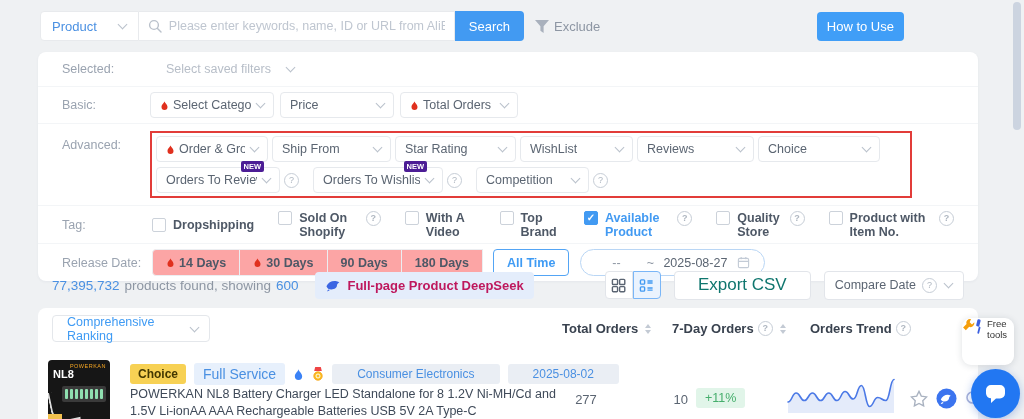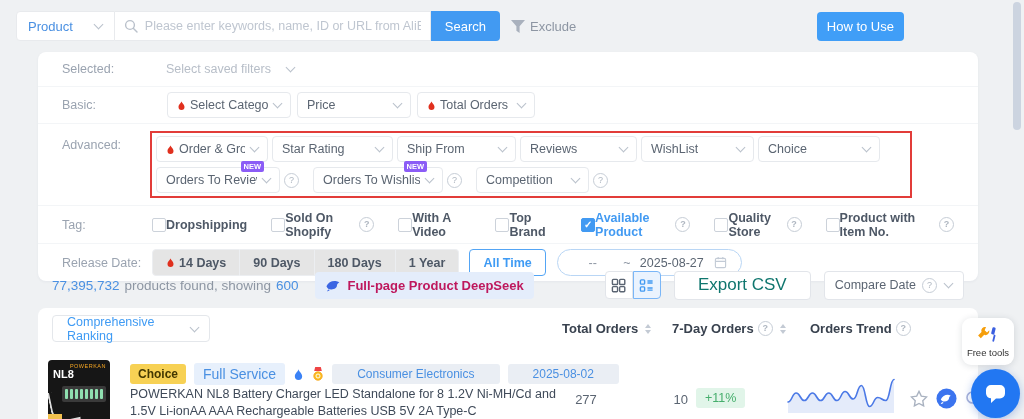--- a/index.html
+++ b/index.html
@@ -2,62 +2,62 @@
 <html><head>
 <meta charset="utf-8">
 <style>
   html,body{margin:0;padding:0}
   body{width:1024px;height:419px;position:relative;overflow:hidden;background:#eff1f3;
        font-family:"Liberation Sans",sans-serif;-webkit-font-smoothing:antialiased;color:#5b6572}
   svg{display:block;flex-shrink:0}
   button{font-family:"Liberation Sans",sans-serif;cursor:pointer}
 
   
-  .topbar{position:absolute;left:0;top:0;width:952px;height:52px;display:flex;align-items:center;box-sizing:border-box;padding-left:16px}
+  .topbar{position:absolute;left:0;top:0;width:952px;height:52px;display:flex;align-items:center;box-sizing:border-box;padding-left:40px}
   .search-group{display:flex;align-items:stretch;height:30px}
   .scope{background:#fff;border:1px solid #e8eaed;border-radius:4px 0 0 4px;display:flex;align-items:center;gap:16px;padding:0 11px;color:#4a90e2;font-size:13px;box-sizing:border-box}
   .searchbox{width:316px;background:#fff;border:1px solid #e8eaed;border-left:none;display:flex;align-items:center;gap:7px;padding:0 9px;box-sizing:border-box}
   .searchbox input{border:none;outline:none;flex:1;font-size:12.5px;background:transparent;font-family:inherit;color:#333;padding:0}
   .searchbox input::placeholder{color:#bfc6d0}
   .search-btn{background:#429af2;color:#fff;border:none;border-radius:0 4px 4px 0;font-size:13px;padding:0 14px}
   .exclude{display:flex;align-items:center;gap:5px;margin-left:11px;color:#8d96a3;font-size:13px}
   .howto{margin-left:auto;margin-right:48px;background:#409ef7;color:#fff;border:none;border-radius:4px;height:29px;padding:0 10px;font-size:13px}
 
   
   .filter-card{position:absolute;left:38px;top:52px;width:940px;background:#fff;border-radius:8px;box-shadow:0 1px 3px rgba(40,60,90,.05);box-sizing:border-box}
   .frow{display:flex;align-items:center;padding:0 24px;border-bottom:1px solid #f3f5f7;box-sizing:border-box}
   .frow.last{border-bottom:none}
   .flabel{width:88px;flex-shrink:0;color:#9aa3b0;font-size:12.5px}
   .row-selected{height:35px}
-  .row-basic{height:37px;gap:17px}
+  .row-basic{height:37px;gap:0}
   .row-advanced{min-height:64px;align-items:flex-start;padding-top:7px;padding-bottom:7px}
   .row-advanced .flabel{padding-top:7px}
   .row-tag{height:38px}
   .row-release{height:37px}
   .ph-select{display:flex;align-items:center;gap:10px;color:#b7bec8;font-size:12.5px;margin-left:16px}
   .ddgroup{display:flex;gap:6px;align-items:center}
 
   .dd{background:#fff;border:1px solid #e6e9ed;border-radius:4px;height:26px;display:flex;align-items:center;justify-content:space-between;
       padding:0 8px 0 9px;font-size:12.5px;color:#5b6572;box-sizing:border-box;position:relative;cursor:pointer}
   .dd .lab{display:flex;align-items:center;gap:4px;white-space:nowrap;overflow:hidden}
   .chev{width:6px;height:6px;border-right:1.5px solid #b9c1cb;border-bottom:1.5px solid #b9c1cb;transform:rotate(45deg);flex-shrink:0;margin:-3px 1px 0 6px}
   .help{width:13px;height:13px;border-radius:50%;border:1px solid #c6cdd6;color:#aeb6c0;font-size:9px;line-height:1;display:inline-flex;align-items:center;justify-content:center;flex-shrink:0;background:#fff}
-  .newbadge{position:absolute;top:-7px;right:15px;background:#8b5cf6;color:#fff;font-size:7.5px;font-weight:bold;padding:1px 3px;border-radius:2px;line-height:1.25}
+  .newbadge{position:absolute;top:-7px;right:15px;background:#4c1d95;color:#fff;font-size:7.5px;font-weight:bold;padding:1px 3px;border-radius:2px;line-height:1.25}
 
   .redbox{border:2px solid #e23c39;padding:3px 4px;display:flex;flex-direction:column;gap:5px;width:762px;box-sizing:border-box}
   .ddrow{display:flex;gap:4px;align-items:center}
 
   .tags{display:flex;align-items:center;gap:24px;margin-left:2px}
-  .tag{display:flex;align-items:center;font-size:12.5px;color:#4e5866;font-weight:bold;cursor:pointer}
+  .tag{display:flex;align-items:flex-start;gap:7px;font-size:12.5px;color:#4e5866;font-weight:bold;cursor:pointer}
   .cb{width:14px;height:14px;border:1px solid #ccd2da;border-radius:2px;background:#fff;box-sizing:border-box;flex-shrink:0}
   .cb.checked{background:#429af2;border-color:#429af2;color:#fff;font-size:10px;display:flex;align-items:center;justify-content:center}
   .tag.on .tlab{color:#429af2}
 
   .seg{display:flex;margin-left:2px}
-  .sbtn{background:#e5e5e5;border:1px solid #eceef1;border-left:none;height:27px;display:flex;align-items:center;gap:4px;padding:0 13px;font-size:12.5px;font-weight:bold;color:#4e5866}
+  .sbtn{background:#fca5a5;border:1px solid #eceef1;border-left:none;height:27px;display:flex;align-items:center;gap:4px;padding:0 13px;font-size:12.5px;font-weight:bold;color:#4e5866}
   .sbtn.first{border-left:1px solid #eceef1;border-radius:4px 0 0 4px}
   .sbtn.lastb{border-radius:0 4px 4px 0}
   .alltime{margin-left:10px;height:27px;border:1px solid #53a5f5;border-radius:4px;color:#3f9bf4;font-weight:bold;font-size:12.5px;background:#fff;padding:0 13px}
   .daterange{margin-left:11px;height:27px;border:1px solid #b9d6f5;border-radius:14px;display:flex;align-items:center;padding:0 14px;font-size:12.5px;color:#8d96a3;background:#fff;box-sizing:border-box;cursor:pointer}
   .daterange .dstart{width:42px;text-align:center}
   .daterange .tilde{width:26px;text-align:center}
   .daterange .dend{color:#5b6572;margin-right:10px}
 
   
   .rheader{position:absolute;left:38px;top:262px;width:940px;height:46px;display:flex;align-items:center;padding:0 14px;box-sizing:border-box;font-size:13.5px}
@@ -95,21 +95,21 @@
   .b-gray{background:#eaeef4;color:#4a90e2;font-size:12px;padding:3px 25px;border-radius:3px}
 
   .ptitle{position:absolute;left:92px;top:78px;width:432px;font-size:12.5px;color:#3f4a59;line-height:1.35}
   .val-total{position:absolute;left:508px;top:84px;width:80px;text-align:center;font-size:13px;color:#5b6572}
   .val-7day{position:absolute;left:600px;top:84px;width:50px;text-align:right;font-size:13px;color:#5b6572}
   .growth{position:absolute;left:658px;top:80px;background:#e1f5e9;color:#45ae6c;font-size:12.5px;padding:3px 9px;border-radius:3px}
   .spark{position:absolute;left:748px;top:64px;width:112px;height:44px}
   .row-icons{position:absolute;left:872px;top:80px;display:flex;align-items:center;gap:8px}
 
   
-  .freetools{position:absolute;left:962px;top:318px;width:52px;height:47px;background:#fff;border-radius:9px;box-shadow:0 1px 7px rgba(30,40,60,.14);display:flex;flex-direction:column;align-items:center;justify-content:center;gap:3px;z-index:6;cursor:pointer}
+  .freetools{position:absolute;left:962px;top:318px;width:52px;height:47px;background:#fff;border-radius:9px;box-shadow:0 1px 7px rgba(30,40,60,.14);display:flex;flex-direction:row;align-items:flex-start;justify-content:center;gap:3px;z-index:6;cursor:pointer}
   .freetools span{font-size:9.5px;color:#333}
   .chat{position:absolute;left:971px;top:369px;width:49px;height:49px;border-radius:50%;background:#2277f2;display:flex;align-items:center;justify-content:center;z-index:7;box-shadow:0 2px 8px rgba(20,80,200,.3);cursor:pointer}
   .scrollthumb{position:absolute;right:3px;top:2px;width:8px;height:128px;background:#ccd4e0;border-radius:4px;z-index:8}
 </style>
 </head>
 <body>
 
 <div class="topbar">
   <div class="search-group">
     <div class="scope">
@@ -180,41 +180,41 @@
       <div class="ddrow">
         <div class="dd" style="width:112px">
           <span class="lab">
               <svg width="9" height="11" viewBox="0 0 12 14">
                 <path d="M6 0C6.6 3.6 2 5.2 2 9a4 4 0 0 0 8 0C10 5.2 5.4 3.6 6 0Z" fill="#e0301e"></path>
               </svg>
               <span>Order &amp; Growth</span>
             </span>
             <span class="chev"></span>
         </div>
+        <div class="dd" style="width:119px">
+          <span class="lab">
+              <span>Ship From</span>
+            </span>
+            <span class="chev"></span>
+        </div>
         <div class="dd" style="width:121px">
           <span class="lab">
               <span>Star Rating</span>
             </span>
             <span class="chev"></span>
         </div>
-        <div class="dd" style="width:119px">
-          <span class="lab">
-              <span>Ship From</span>
+        <div class="dd" style="width:113px">
+          <span class="lab">
+              <span>WishList</span>
             </span>
             <span class="chev"></span>
         </div>
         <div class="dd" style="width:117px">
           <span class="lab">
               <span>Reviews</span>
-            </span>
-            <span class="chev"></span>
-        </div>
-        <div class="dd" style="width:113px">
-          <span class="lab">
-              <span>WishList</span>
             </span>
             <span class="chev"></span>
         </div>
         <div class="dd" style="width:122px">
           <span class="lab">
               <span>Choice</span>
             </span>
             <span class="chev"></span>
         </div>
       </div>
@@ -287,27 +287,30 @@
   <div class="frow row-release last">
     <span class="flabel">Release Date:</span>
     <div class="seg">
       <button class="sbtn first">
           <svg width="9" height="11" viewBox="0 0 12 14">
             <path d="M6 0C6.6 3.6 2 5.2 2 9a4 4 0 0 0 8 0C10 5.2 5.4 3.6 6 0Z" fill="#e0301e"></path>
           </svg>
           <span>14 Days</span>
         </button>
       <button class="sbtn">
+          <svg width="9" height="11" viewBox="0 0 12 14">
+            <path d="M6 0C6.6 3.6 2 5.2 2 9a4 4 0 0 0 8 0C10 5.2 5.4 3.6 6 0Z" fill="#e0301e"></path>
+          </svg>
+          <span>30 Days</span>
+        </button>
+      <button class="sbtn">
           <span>90 Days</span>
         </button>
       <button class="sbtn">
           <span>180 Days</span>
-        </button>
-      <button class="sbtn lastb">
-          <span>1 Year</span>
         </button>
     </div>
     <button class="alltime">All Time</button>
     <div class="daterange">
       <span class="dstart">--</span>
       <span class="tilde">~</span>
       <span class="dend">2025-08-27</span>
       <svg width="13" height="13" viewBox="0 0 14 14" fill="none" stroke="#c3cbd6" stroke-width="1.2">
           <rect x="1.5" y="2.5" width="11" height="10" rx="1.5"></rect>
           <path d="M1.5 5.8h11M4.5 1v2.5M9.5 1v2.5"></path>

